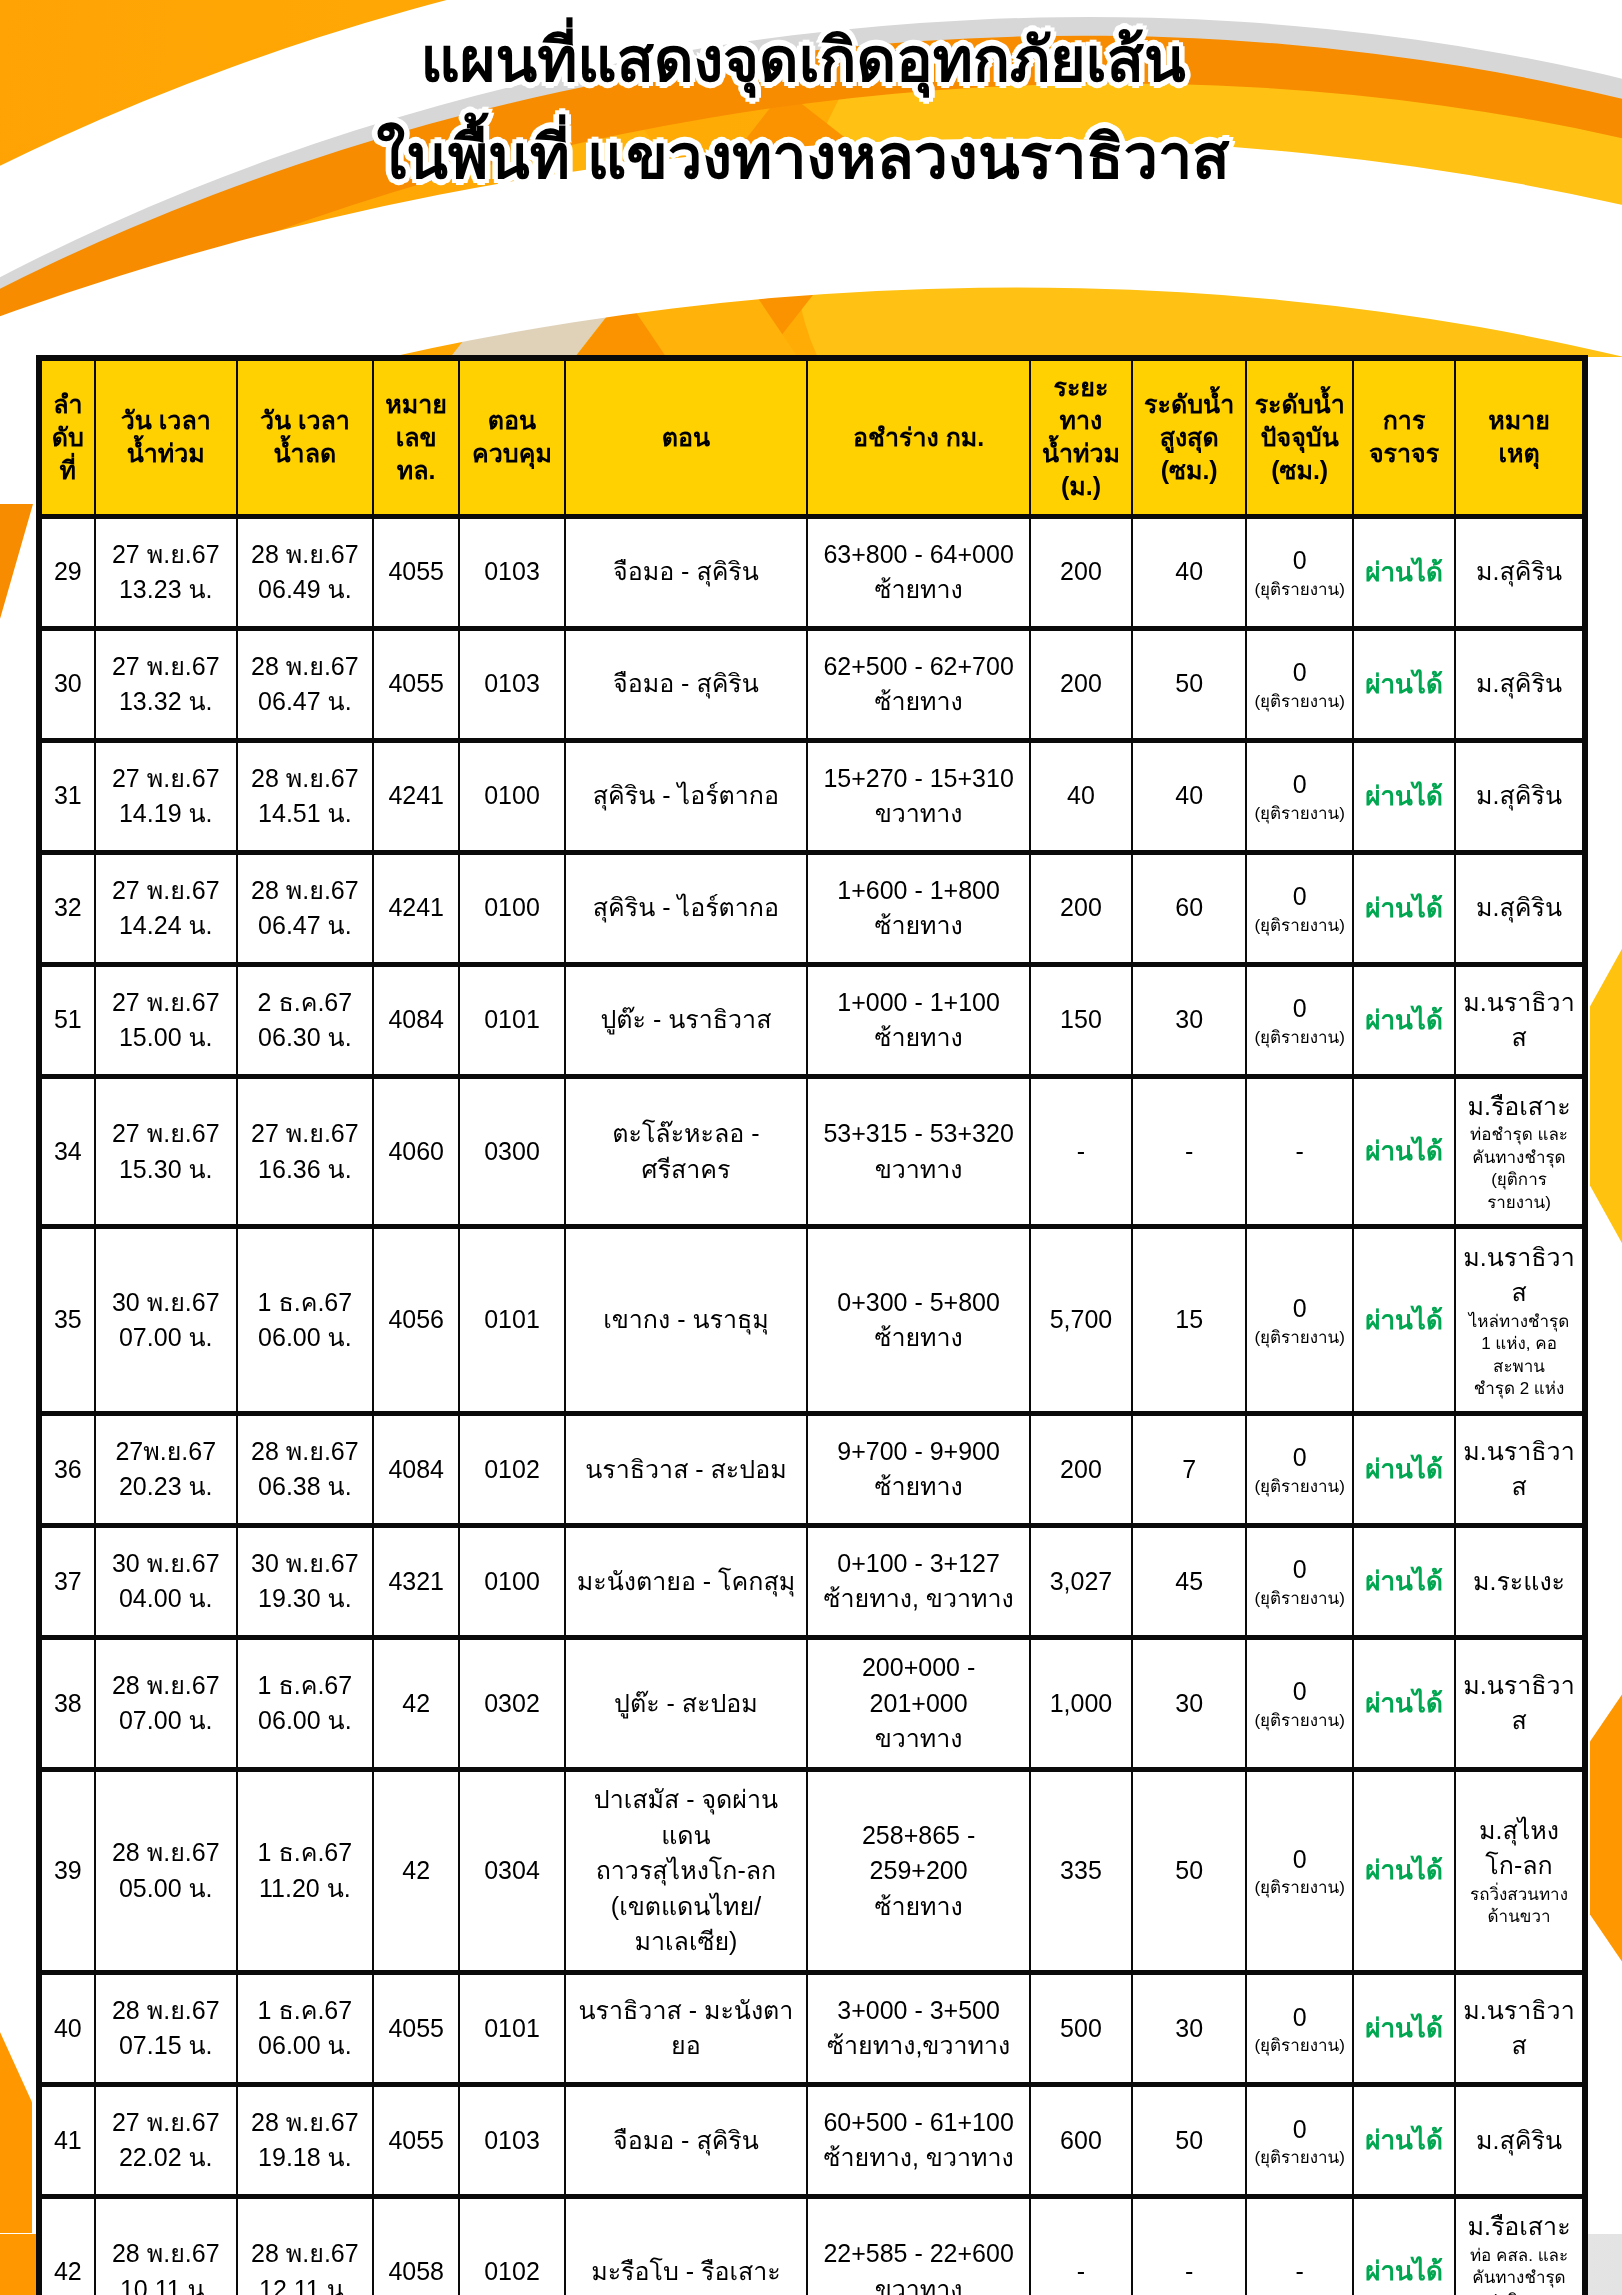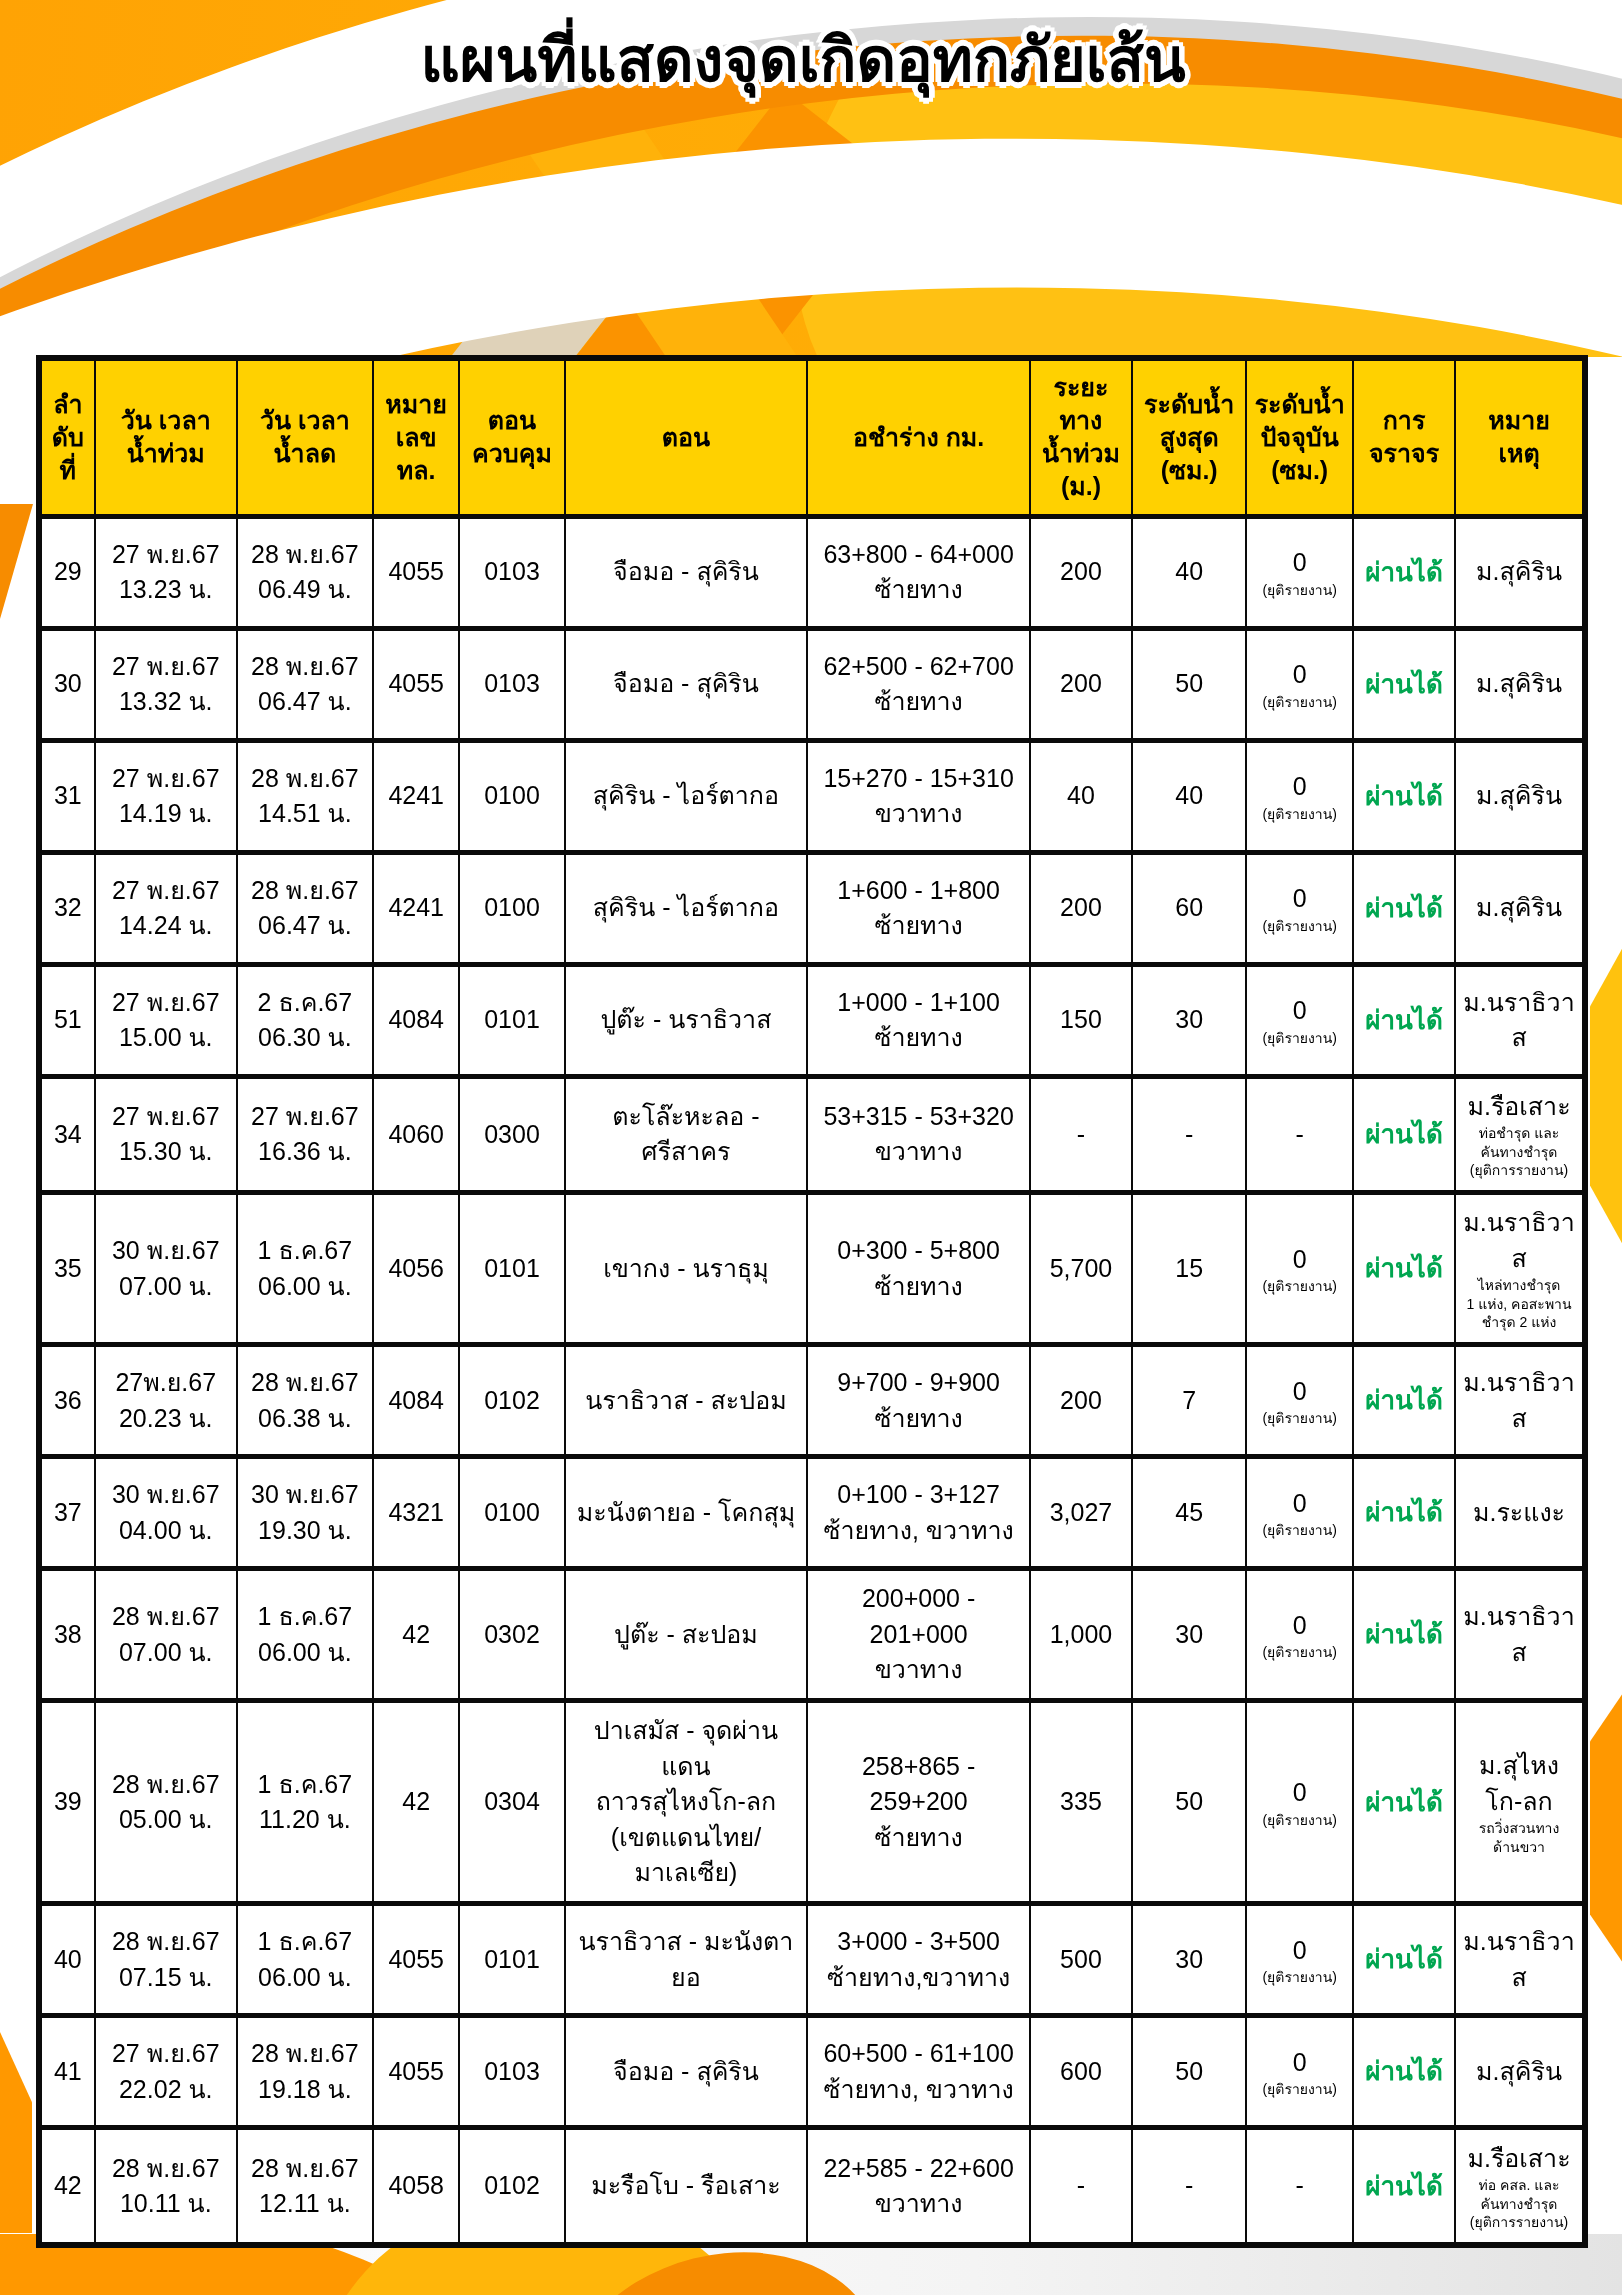--- a/index.html
+++ b/index.html
@@ -69,21 +69,21 @@
   .tbl-wrap{position:absolute;left:36px;top:355px;width:1552px;z-index:2;}
   table{border-collapse:collapse;table-layout:fixed;width:100%;background:#ffffff;
         border:6.3px solid #0a0a0a;}
   th,td{border:2.9px solid #0a0a0a;border-top-width:5.2px;border-bottom-width:5.2px;
         text-align:center;vertical-align:middle;white-space:pre-line;
         padding:10.3px 4.6px;word-wrap:break-word;}
   thead tr{height:150px;}
   tbody tr{height:112px;}
   th{background:#FFD100;font-weight:700;font-size:25px;line-height:1.32;color:#000;}
   td{font-size:25px;line-height:1.42;color:#000;}
-  td .sub{display:block;font-size:14px;line-height:1.32;font-weight:400;}
+  td .sub{display:block;font-size:17px;line-height:1.32;font-weight:400;}
   td.traffic{color:#00A650;font-weight:800;font-size:26px;margin-left:8px;}
   td .main{display:block;}
   
   col.c0{width:3.6%}  col.c1{width:9.2%}  col.c2{width:8.8%}  col.c3{width:5.6%}
   col.c4{width:6.8%}  col.c5{width:15.7%} col.c6{width:14.4%} col.c7{width:6.6%}
   col.c8{width:7.4%}  col.c9{width:6.9%}  col.c10{width:6.6%} col.c11{width:8.4%}
 </style>
 </head>
 <body>
 
@@ -107,20 +107,21 @@
   <div class="sliver sliver-left2"></div>
 
   <div class="footer">
     <div class="shape f-orange1"></div>
     <div class="shape f-yellow"></div>
     <div class="shape f-orange2"></div>
   </div>
 
   <div class="title">
     <div class="line line1">แผนที่แสดงจุดเกิดอุทกภัยเส้น</div>
+    <div class="line line2">ในพื้นที่ แขวงทางหลวงนราธิวาส</div>
   </div>
 
 
   <div class="tbl-wrap">
     <table>
       <colgroup>
         <col class="c0">
           <col class="c1">
           <col class="c2">
           <col class="c3">

